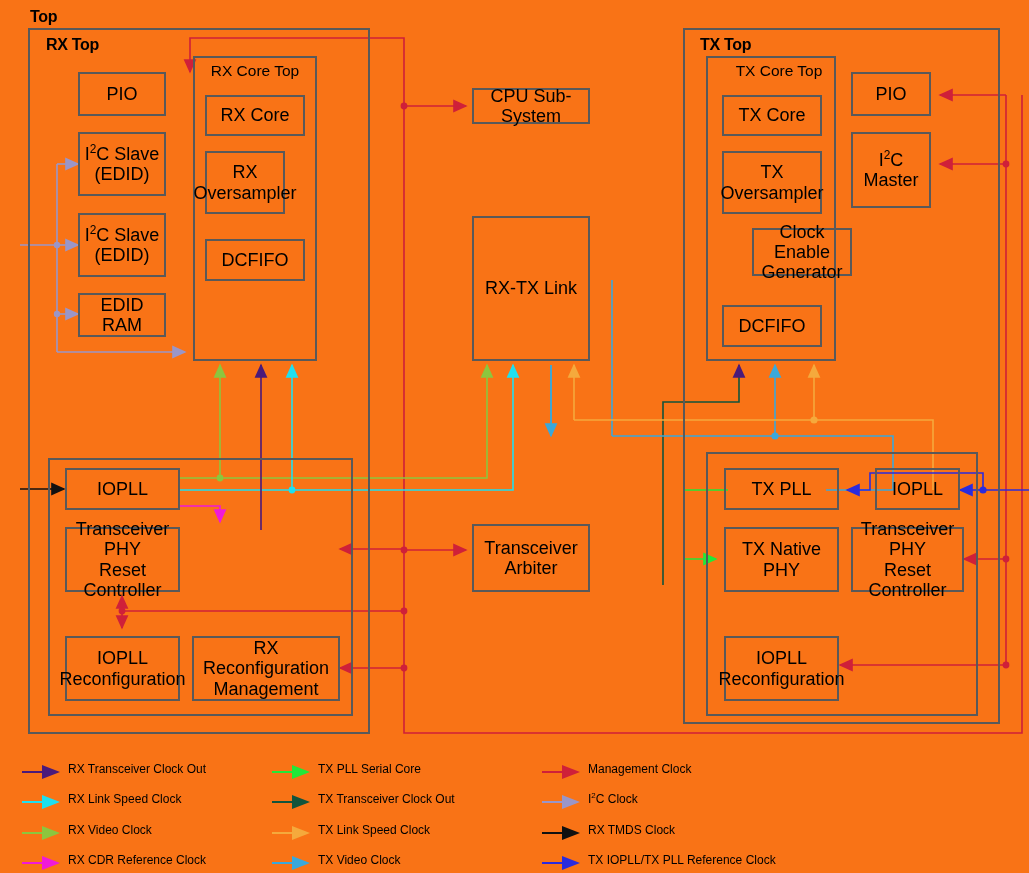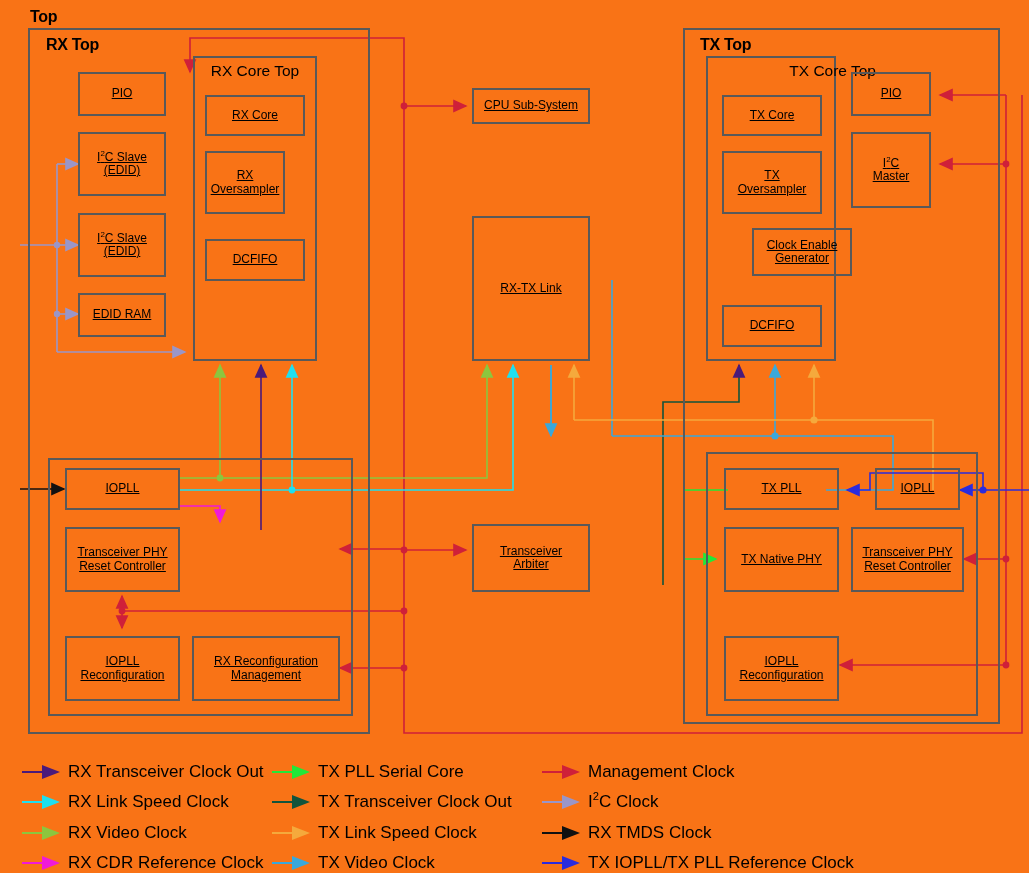--- a/index.html
+++ b/index.html
@@ -3,25 +3,25 @@
 <meta charset="utf-8">
 <style>
   html,body{margin:0;padding:0;background:#ffffff;}
   body{font-family:"Liberation Sans", sans-serif;color:#000;}
   #stage{position:relative;width:1029px;height:873px;overflow:hidden;background:#f97316;}
   svg#wires{position:absolute;left:0;top:0;width:1029px;height:873px;pointer-events:none;}
 
   .box{position:absolute;box-sizing:border-box;background:transparent;display:flex;
        align-items:center;justify-content:center;text-align:center;line-height:1.12;}
   .grp{border:2px solid #595959;}
-  .unit{border:2px solid #595959;font-size:12px;text-decoration:underline;}
+  .unit{border:2px solid #595959;font-size:18px;}
   .outer{border:2px solid #595959;}
   .grplabel{position:absolute;font-weight:bold;font-size:16px;letter-spacing:-0.3px;}
   .grptitle{position:absolute;font-size:15.5px;width:100%;text-align:center;left:0;}
-  .legend{position:absolute;font-size:17px;white-space:nowrap;}
+  .legend{position:absolute;font-size:12px;white-space:nowrap;}
   sup{font-size:0.66em;vertical-align:super;line-height:0;}
 </style>
 </head>
 <body>
 
 <div id="stage">
 
   <svg id="wires" viewBox="0 0 1029 873">
     <defs>
       <marker id="a-mgmt" markerWidth="9" markerHeight="9" refX="8" refY="4.5" orient="auto">
@@ -212,21 +212,21 @@
   <div class="box unit" style="left:472px;top:216px;width:118px;height:145px;">RX-TX Link</div>
   <div class="box unit" style="left:472px;top:88px;width:118px;height:36px;">CPU Sub-System</div>
   <div class="box unit" style="left:472px;top:524px;width:118px;height:68px;">
       <span>Transceiver<br>Arbiter</span>
     </div>
 
   <div class="box outer" style="left:683px;top:28px;width:317px;height:696px;"></div>
   <div class="grplabel" style="left:700px;top:36px;">TX Top</div>
 
   <div class="box grp" style="left:706px;top:56px;width:130px;height:305px;"></div>
-  <div class="grptitle" style="left:724px;top:62px;width:152px;text-align:right;">TX Core Top</div>
+  <div class="grptitle" style="left:703px;top:62px;width:152px;">TX Core Top</div>
   <div class="box unit" style="left:722px;top:95px;width:100px;height:41px;">TX Core</div>
   <div class="box unit" style="left:722px;top:151px;width:100px;height:63px;">
       <span>TX<br>Oversampler</span>
     </div>
   <div class="box unit" style="left:752px;top:228px;width:100px;height:48px;">
       <span>Clock Enable<br>Generator</span>
     </div>
   <div class="box unit" style="left:722px;top:305px;width:100px;height:42px;">DCFIFO</div>
 
   <div class="box unit" style="left:851px;top:72px;width:80px;height:44px;">PIO</div>

